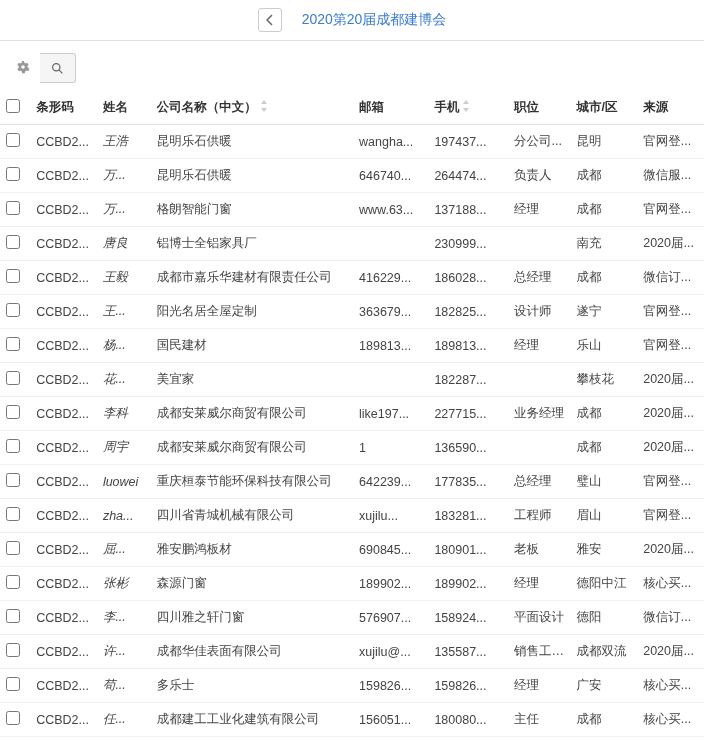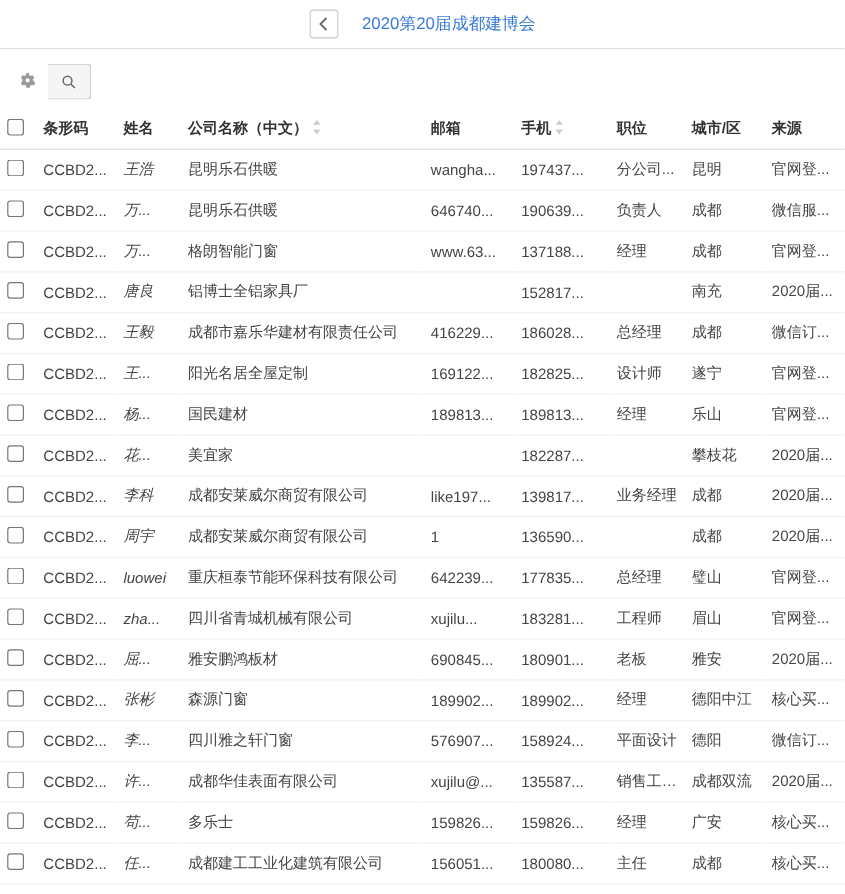--- a/index.html
+++ b/index.html
@@ -98,21 +98,21 @@
         <td>分公司...</td>
         <td>昆明</td>
         <td>官网登...</td>
       </tr>
       <tr>
         <td><input type="checkbox" class="cb" style=""></td>
         <td>CCBD2...</td>
         <td class="link">万...</td>
         <td>昆明乐石供暖</td>
         <td>646740...</td>
-        <td>190639...</td>
+        <td>264474...</td>
         <td>负责人</td>
         <td>成都</td>
         <td>微信服...</td>
       </tr>
       <tr>
         <td><input type="checkbox" class="cb" style=""></td>
         <td>CCBD2...</td>
         <td class="link">万...</td>
         <td>格朗智能门窗</td>
         <td>www.63...</td>
@@ -120,42 +120,42 @@
         <td>经理</td>
         <td>成都</td>
         <td>官网登...</td>
       </tr>
       <tr>
         <td><input type="checkbox" class="cb" style=""></td>
         <td>CCBD2...</td>
         <td class="link">唐良</td>
         <td>铝博士全铝家具厂</td>
         <td></td>
-        <td>152817...</td>
+        <td>230999...</td>
         <td></td>
         <td>南充</td>
         <td>2020届...</td>
       </tr>
       <tr>
         <td><input type="checkbox" class="cb" style=""></td>
         <td>CCBD2...</td>
         <td class="link">王毅</td>
         <td>成都市嘉乐华建材有限责任公司</td>
         <td>416229...</td>
         <td>186028...</td>
         <td>总经理</td>
         <td>成都</td>
         <td>微信订...</td>
       </tr>
       <tr>
         <td><input type="checkbox" class="cb" style=""></td>
         <td>CCBD2...</td>
         <td class="link">王...</td>
         <td>阳光名居全屋定制</td>
-        <td>169122...</td>
+        <td>363679...</td>
         <td>182825...</td>
         <td>设计师</td>
         <td>遂宁</td>
         <td>官网登...</td>
       </tr>
       <tr>
         <td><input type="checkbox" class="cb" style=""></td>
         <td>CCBD2...</td>
         <td class="link">杨...</td>
         <td>国民建材</td>
@@ -175,21 +175,21 @@
         <td></td>
         <td>攀枝花</td>
         <td>2020届...</td>
       </tr>
       <tr>
         <td><input type="checkbox" class="cb" style=""></td>
         <td>CCBD2...</td>
         <td class="link">李科</td>
         <td>成都安莱威尔商贸有限公司</td>
         <td>like197...</td>
-        <td>139817...</td>
+        <td>227715...</td>
         <td>业务经理</td>
         <td>成都</td>
         <td>2020届...</td>
       </tr>
       <tr>
         <td><input type="checkbox" class="cb" style=""></td>
         <td>CCBD2...</td>
         <td class="link">周宇</td>
         <td>成都安莱威尔商贸有限公司</td>
         <td>1</td>

